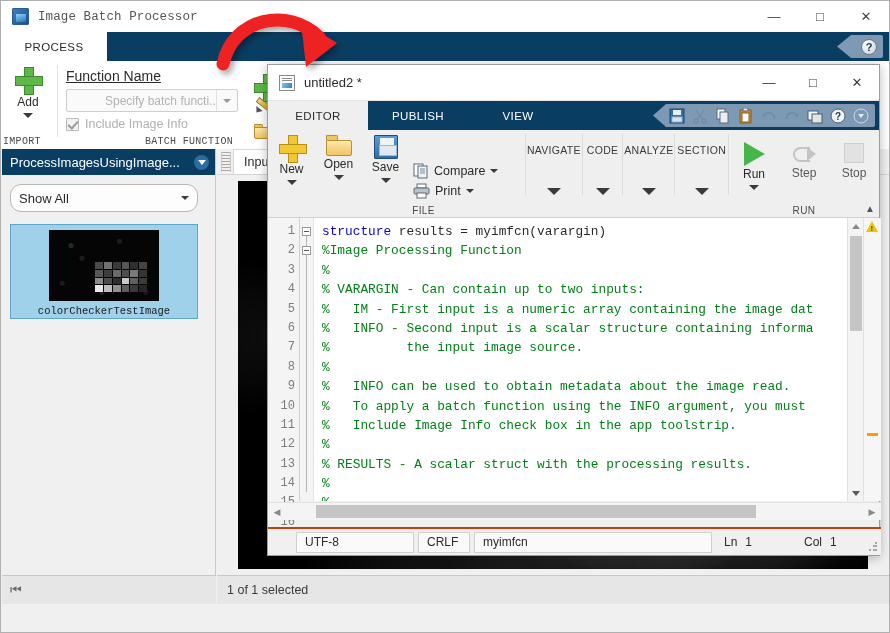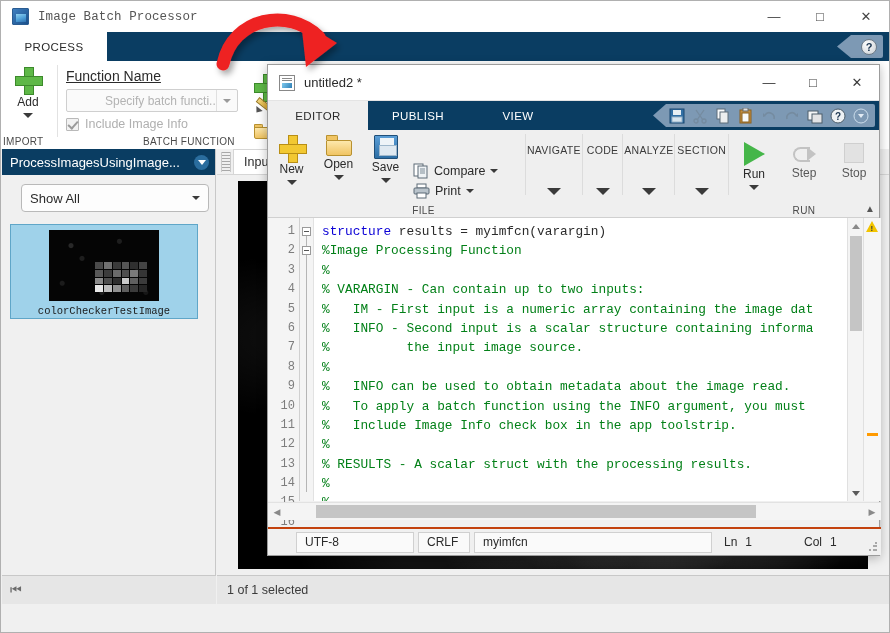--- a/index.html
+++ b/index.html
@@ -69,21 +69,21 @@
     display: flex; align-items: center; justify-content: center;
   }
   .ribbon-body {
     position: absolute; left: 0; top: 29px; width: 888px; height: 88px;
     background: #ffffff;
     display: flex;
   }
   .rgroup { position: relative; height: 88px; display: flex; flex-direction: column; }
   .rgroup .glabel {
     position: absolute; bottom: 2px; left: 0; width: 100%;
-    text-align: center; font-size: 10px; color: #4a4a4a; letter-spacing: .3px;
+    text-align: center; font-size: 10px; color: #4a4a4a; letter-spacing: .3px; font-family: Liberation Mono, monospace;
   }
   .rgroup-sep { width: 1px; height: 72px; background: #e2e2e2; margin-top: 4px; }
 
   .big-btn {
     width: 54px; display: flex; flex-direction: column; align-items: center;
     padding-top: 6px;
   }
   .big-btn .lbl { font-size: 12px; color: #2b2b2b; margin-top: 2px; }
   .caret-dn {
     width: 0; height: 0; border-left: 5px solid transparent; border-right: 5px solid transparent;
@@ -163,22 +163,22 @@
   .lp-dd {
     width: 15px; height: 15px; border-radius: 50%; background: #2a6d9e;
     display: flex; align-items: center; justify-content: center;
   }
   .lp-dd .tri {
     width: 0; height: 0; border-left: 4px solid transparent; border-right: 4px solid transparent;
     border-top: 5px solid #ffffff;
   }
   .lp-body { padding: 9px 8px 0 8px; }
   .showall {
-    width: 188px; height: 28px; border: 1px solid #b9b9b9; border-radius: 4px;
-    background: #fdfdfd; display: flex; align-items: center; padding: 0 8px; margin-left: 11px;
+    width: 188px; height: 28px; border: 1px solid #b9b9b9; border-radius: 11px;
+    background: #fdfdfd; display: flex; align-items: center; padding: 0 8px;
   }
   .showall .txt { flex: 1; font-size: 13px; color: #2b2b2b; }
   .thumb-card {
     margin-top: 12px; width: 188px; height: 95px; background: #9fd2ea;
     border: 1px solid #5fa6c8; display: flex; flex-direction: column;
     align-items: center; justify-content: center; padding-top: 4px;
   }
   .thumb-img {
     width: 110px; height: 71px; background: #050505; position: relative; overflow: hidden;
   }

